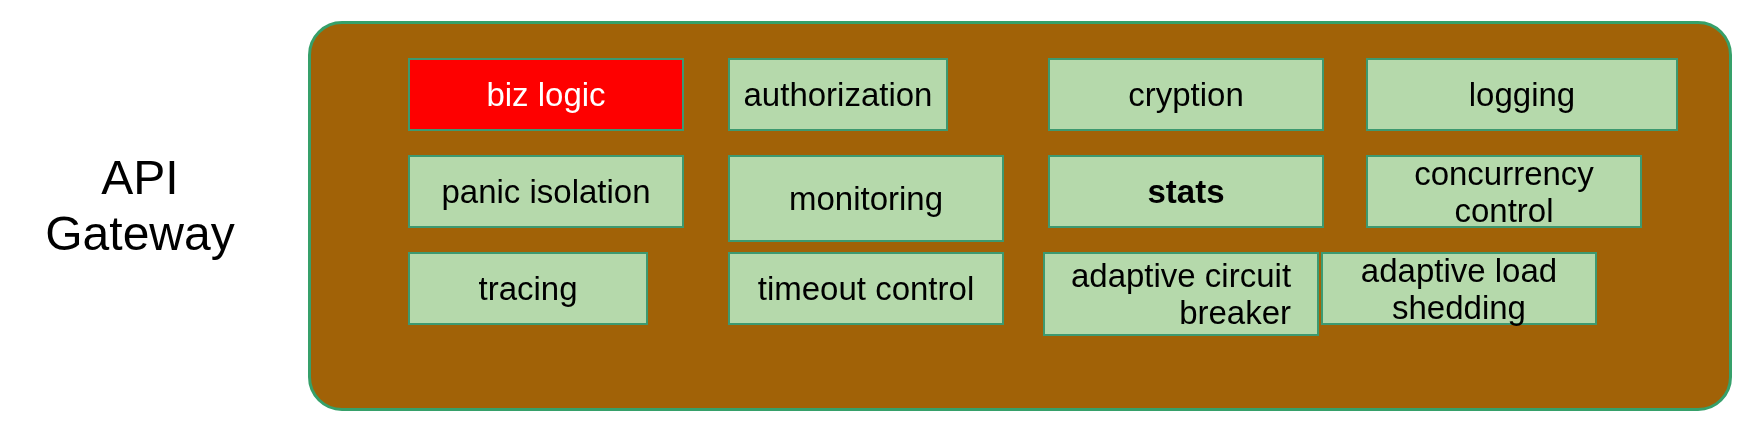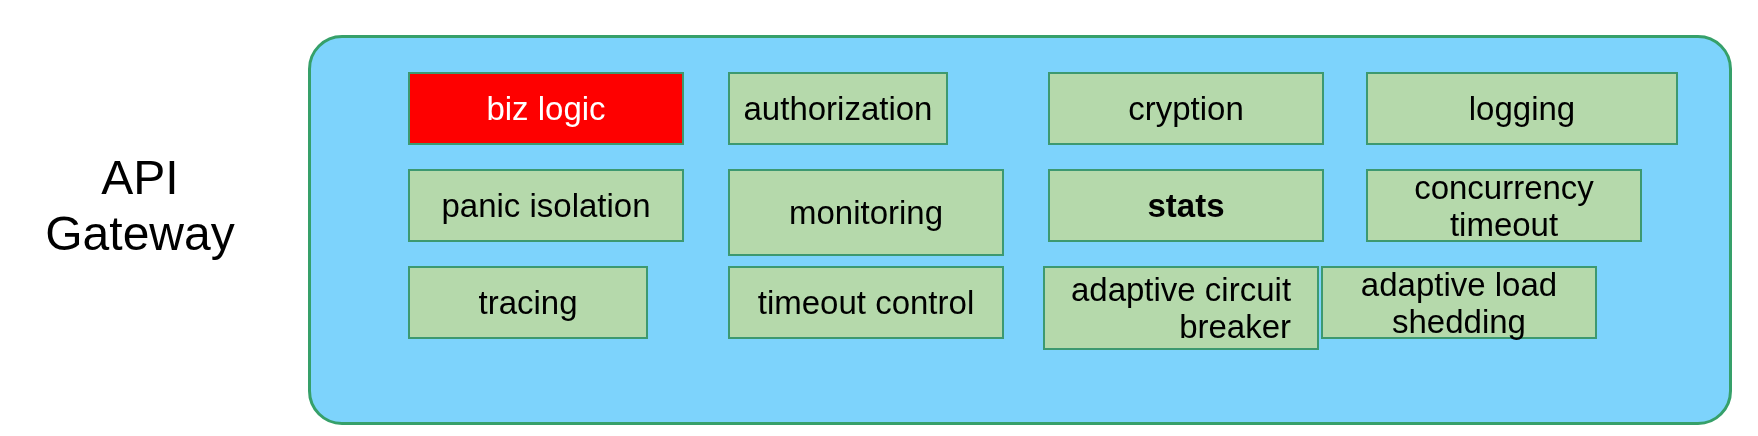--- a/index.html
+++ b/index.html
@@ -31,24 +31,23 @@
     font-family: "Liberation Sans", sans-serif;
     white-space: pre-line;
   }
   #gateway-container {
     position: absolute;
     left: 308px;
     top: 21px;
     width: 1424px;
     height: 390px;
     box-sizing: border-box;
-    background: #7dd3fc;
+    background: #a16207;
     border: 3px solid #36a06a;
     border-radius: 34px;
-    margin-top: 14px;
   }
   .grid {
     position: absolute;
     left: 0;
     top: 0;
     width: 100%;
     height: 100%;
   }
   .cell {
     position: absolute;
@@ -84,21 +83,21 @@
 
       <div class="cell highlight" style="left:97px;  top:34px;  width:276px; height:73px;">biz logic</div>
       <div class="cell" style="left:417px; top:34px;  width:220px; height:73px;">authorization</div>
       <div class="cell" style="left:737px; top:34px;  width:276px; height:73px;">cryption</div>
       <div class="cell" style="left:1055px; top:34px; width:312px; height:73px;">logging</div>
 
       <div class="cell" style="left:97px;  top:131px; width:276px; height:73px;">panic isolation</div>
       <div class="cell" style="left:417px; top:131px; width:276px; height:87px;">monitoring</div>
       <div class="cell" style="left:737px; top:131px; width:276px; height:73px;font-weight:bold;">stats</div>
       <div class="cell" style="left:1055px; top:131px; width:276px; height:73px;">concurrency
-timeout</div>
+control</div>
 
       <div class="cell" style="left:97px;  top:228px; width:240px; height:73px;">tracing</div>
       <div class="cell" style="left:417px; top:228px; width:276px; height:73px;">timeout control</div>
       <div class="cell" style="left:732px; top:228px; width:276px; height:84px;text-align:right;">adaptive circuit
 breaker</div>
       <div class="cell" style="left:1010px; top:228px; width:276px; height:73px;">adaptive load
 shedding</div>
 
     </div>
   </div>

